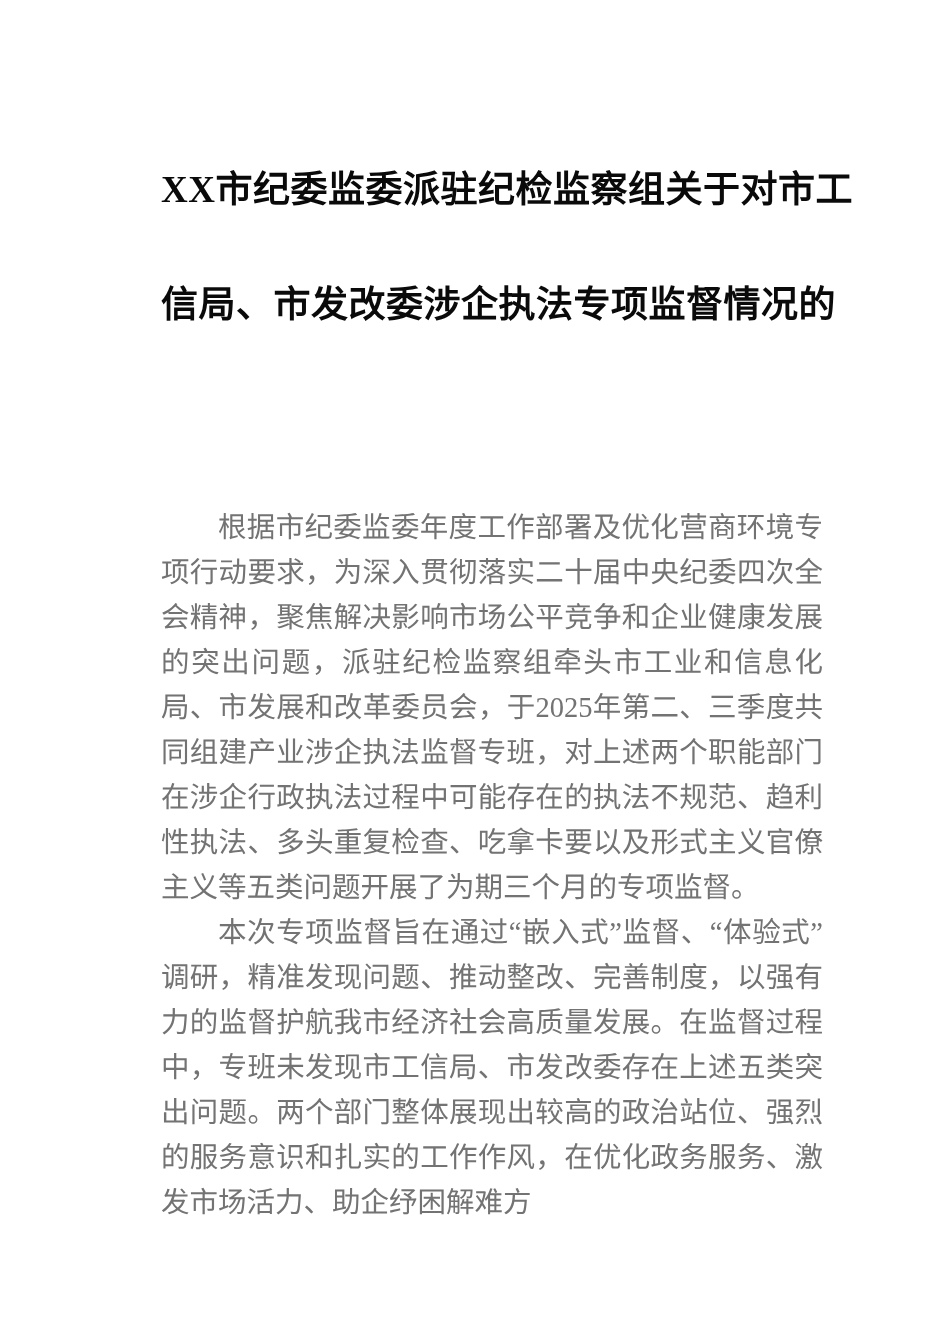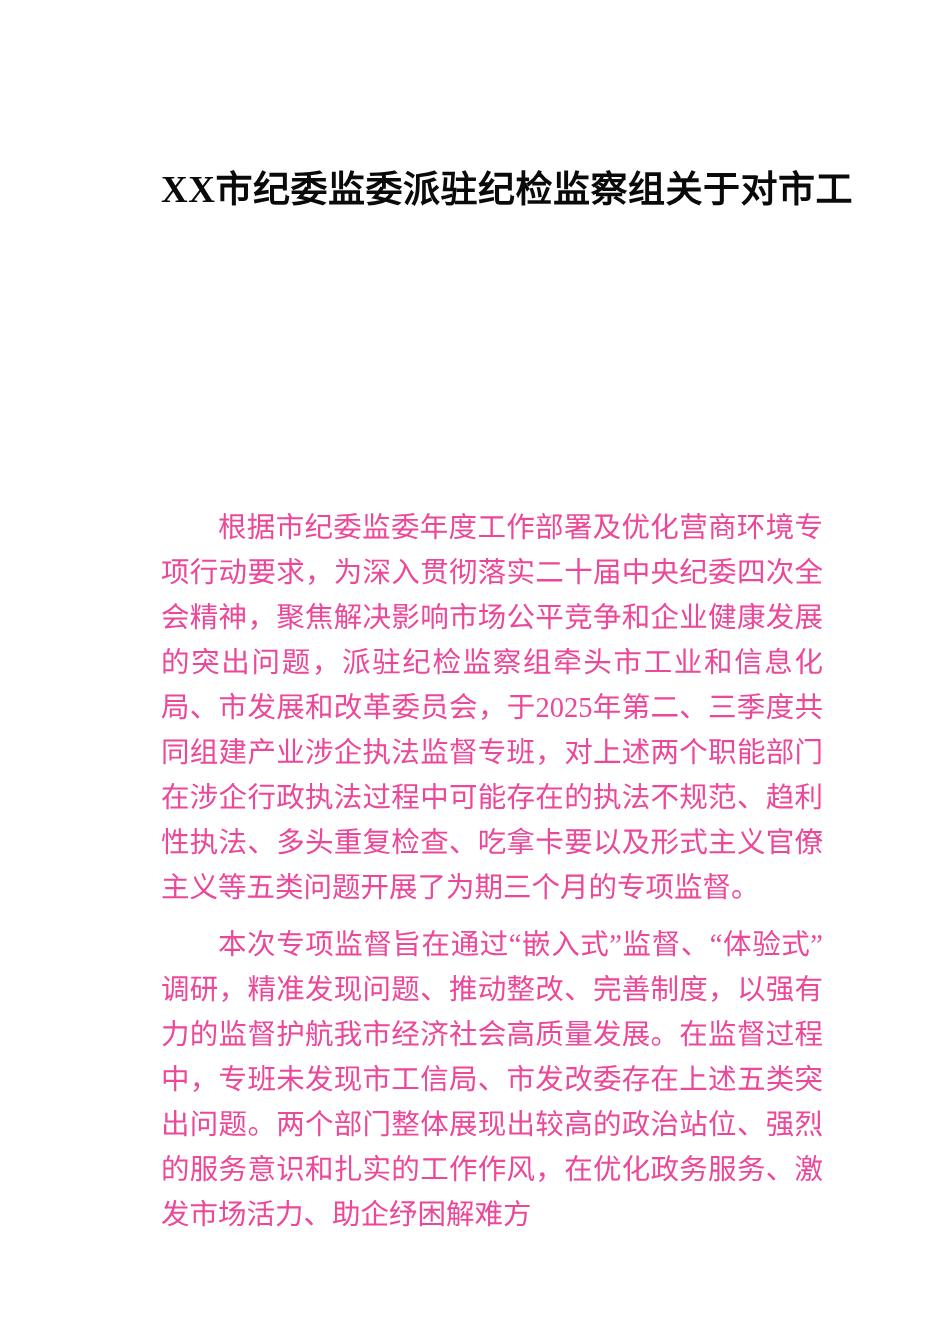--- a/index.html
+++ b/index.html
@@ -56,51 +56,52 @@
 
   
   .doc-body {
     position: absolute;
     left: 145px;
     top: 505px;
     width: 662px;
     font-family: "Liberation Serif", "DejaVu Serif", serif;
     font-size: 28.5px;
     line-height: 45px;
-    color: #ec4899;
+    color: #737373;
     text-align: justify;
     text-justify: inter-ideograph;
   }
   .doc-body .para {
     margin: 0;
     text-indent: 2em;
     text-align: justify;
     text-justify: inter-ideograph;
     word-break: break-all;
   }
   .doc-body .para + .para {
-    margin-top: 12px;
+    margin-top: 0;
   }
 
   
   .page-tail {
     position: absolute;
     left: 0;
     top: 1240px;
     width: 950px;
     height: 104px;
   }
 </style>
 </head>
 <body>
 
 <div class="page">
 
   <div class="doc-title">
     <span class="title-line">XX市纪委监委派驻纪检监察组关于对市工</span>
+    <span class="title-line">信局、市发改委涉企执法专项监督情况的</span>
   </div>
 
   <div class="doc-body">
     <p class="para">根据市纪委监委年度工作部署及优化营商环境专项行动要求，为深入贯彻落实二十届中央纪委四次全会精神，聚焦解决影响市场公平竞争和企业健康发展的突出问题，派驻纪检监察组牵头市工业和信息化局、市发展和改革委员会，于2025年第二、三季度共同组建产业涉企执法监督专班，对上述两个职能部门在涉企行政执法过程中可能存在的执法不规范、趋利性执法、多头重复检查、吃拿卡要以及形式主义官僚主义等五类问题开展了为期三个月的专项监督。</p>
     <p class="para">本次专项监督旨在通过“嵌入式”监督、“体验式”调研，精准发现问题、推动整改、完善制度，以强有力的监督护航我市经济社会高质量发展。在监督过程中，专班未发现市工信局、市发改委存在上述五类突出问题。两个部门整体展现出较高的政治站位、强烈的服务意识和扎实的工作作风，在优化政务服务、激发市场活力、助企纾困解难方</p>
   </div>
 
   <div class="page-tail"></div>
 
 </div>

